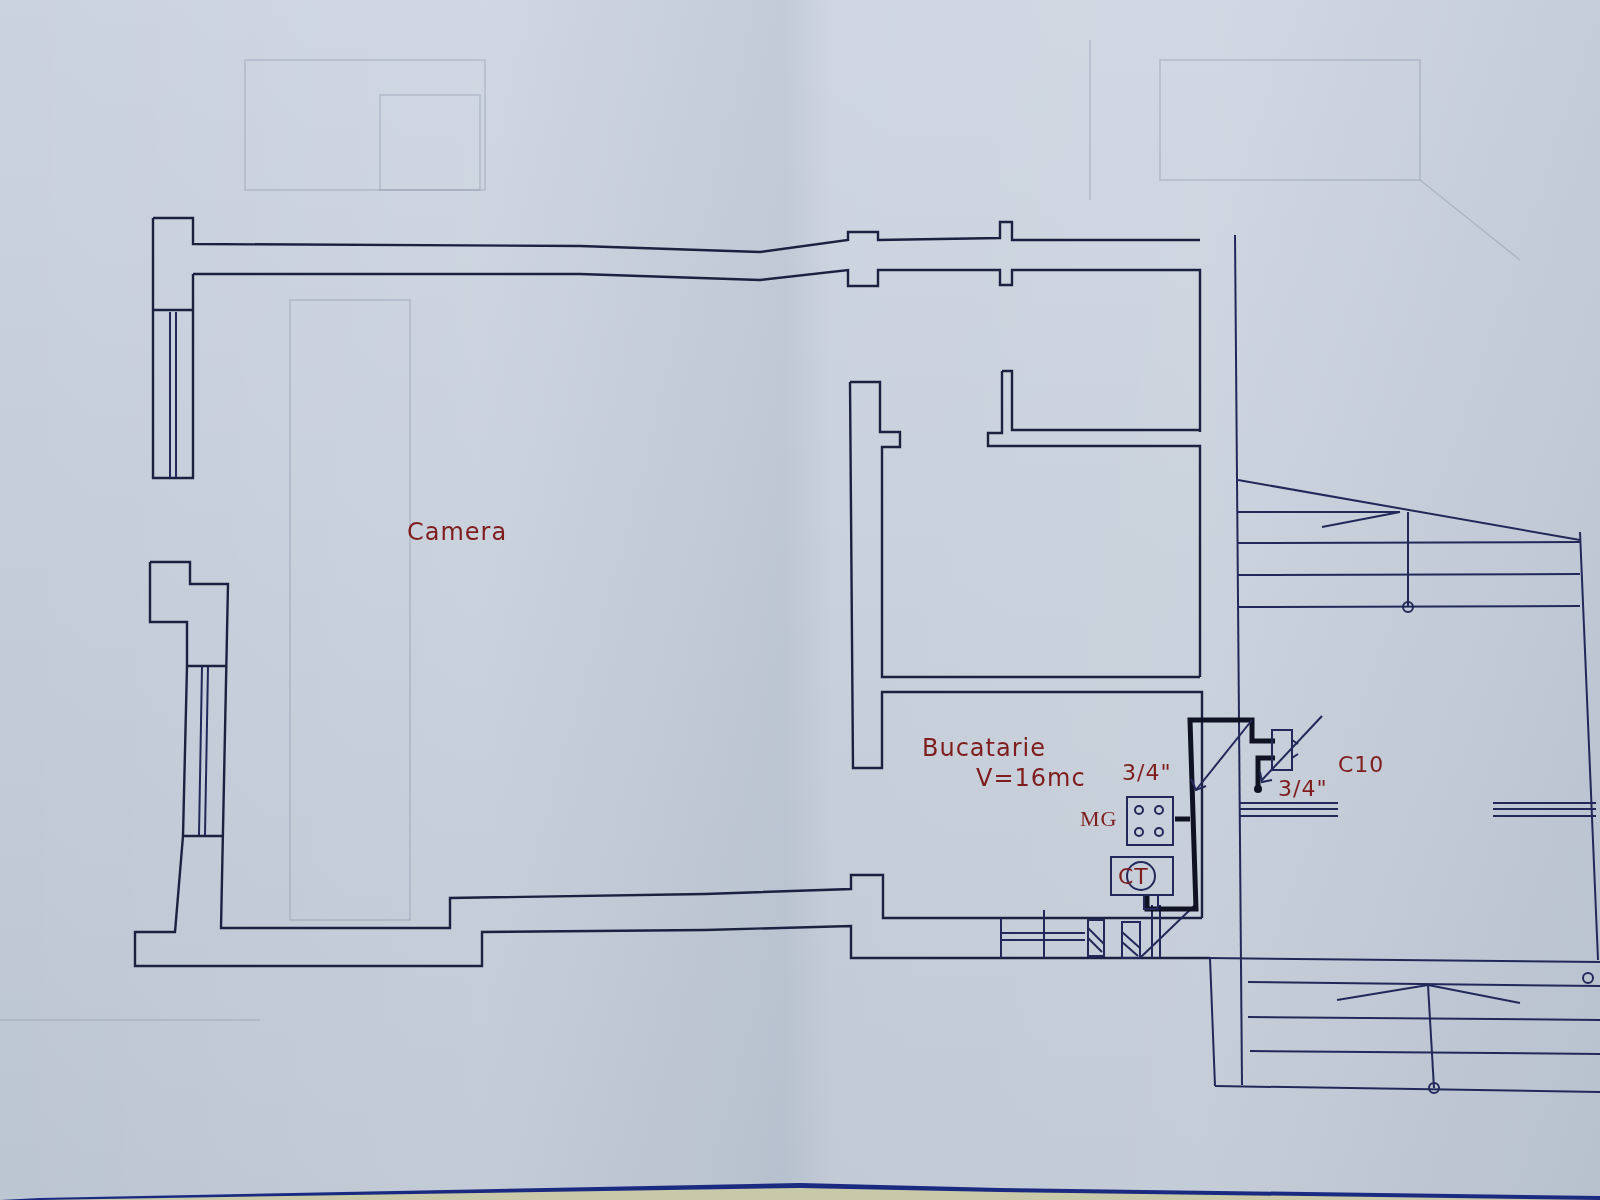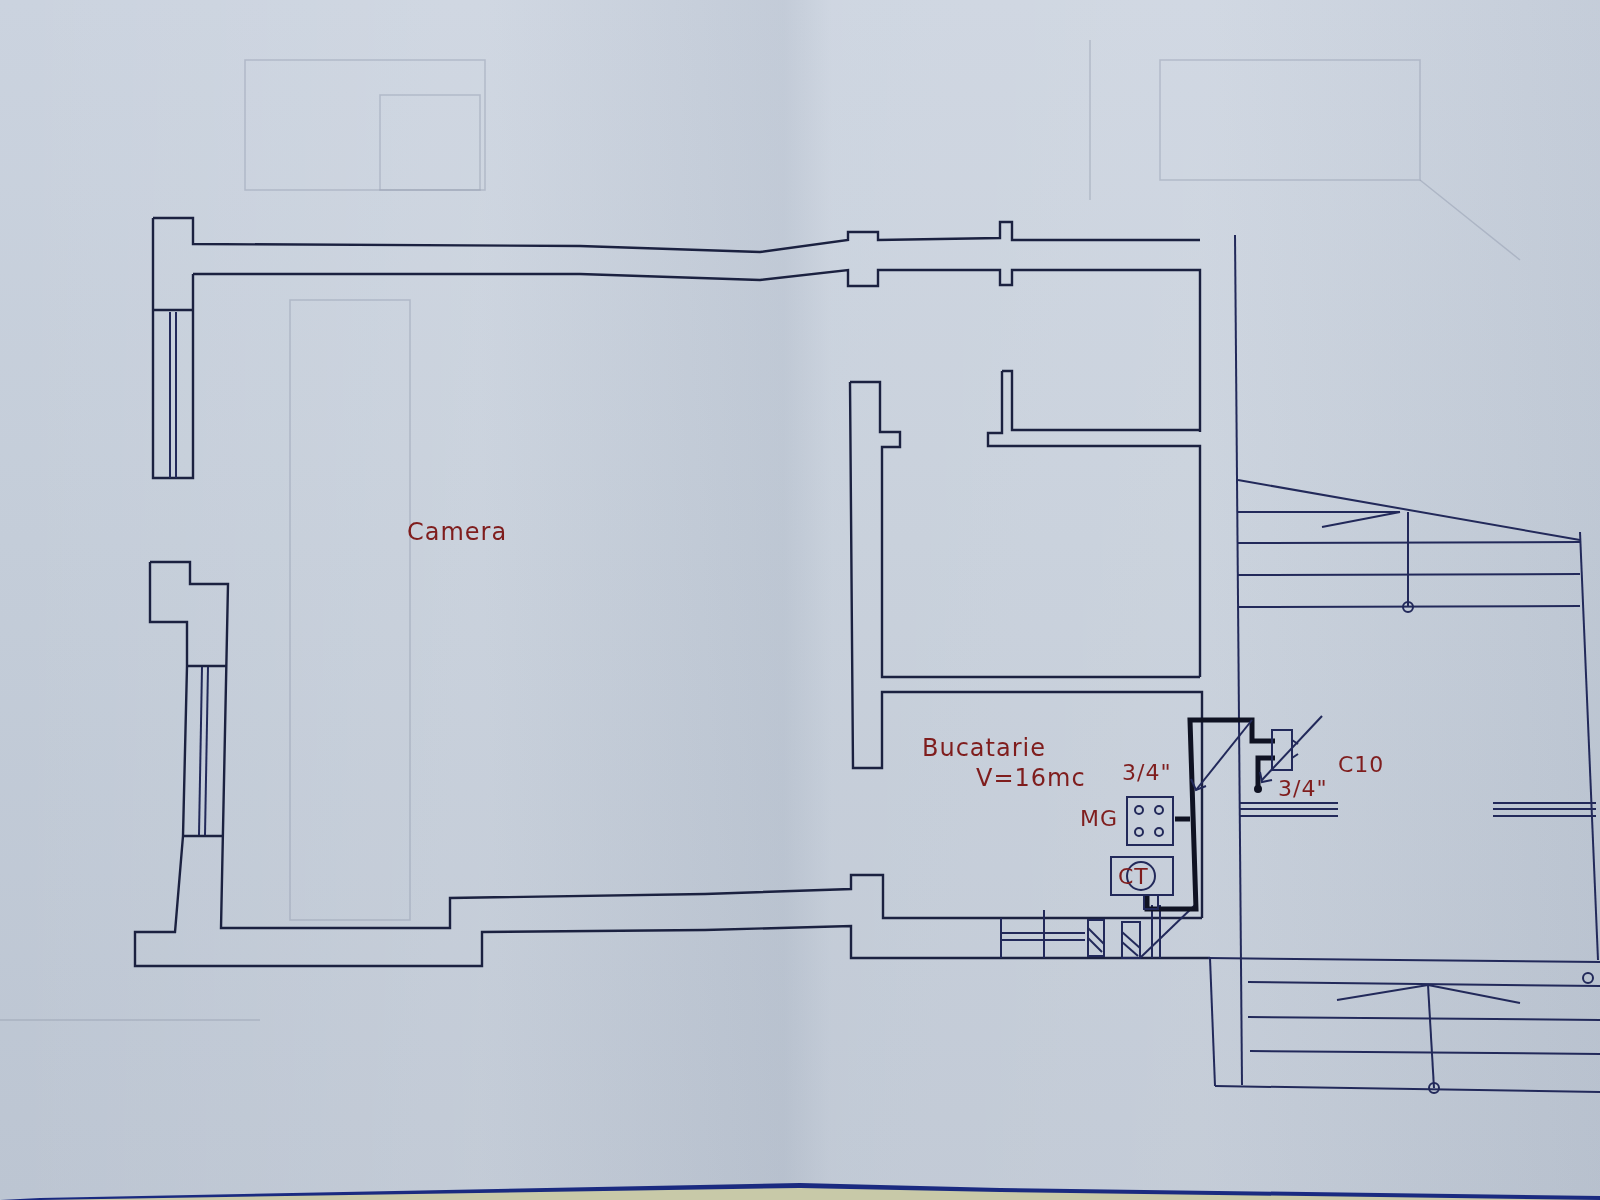--- a/index.html
+++ b/index.html
@@ -162,15 +162,15 @@
 
   <path d="M0,1200 L40,1198 L800,1183 L1000,1188 L1600,1196 L1600,1200 Z" fill="#1a2a80"></path>
   <path d="M40,1200 L800,1188 L1000,1192 L1600,1200 Z" fill="#c8c9a8"></path>
 </svg>
 
 <div class="label room-label" style="left:407px; top:518px;">Camera</div>
 <div class="label room-label" style="left:922px; top:734px;">Bucatarie</div>
 <div class="label room-label" style="left:976px; top:764px;">V=16mc</div>
 <div class="label sym-label" style="left:1122px; top:760px;">3/4"</div>
 <div class="label sym-label" style="left:1278px; top:776px;">3/4"</div>
-<div class="label sym-label" style="left:1080px; top:806px;">MG</div>
+<div class="label sym-label" style="left:1080px; top:806px;font-family:Liberation Serif, serif;">MG</div>
 <div class="label sym-label" style="left:1070px; top:864px;margin-left:48px;">CT</div>
 <div class="label sym-label" style="left:1306px; top:752px;margin-left:32px;">C10</div>
 
 </body></html>

